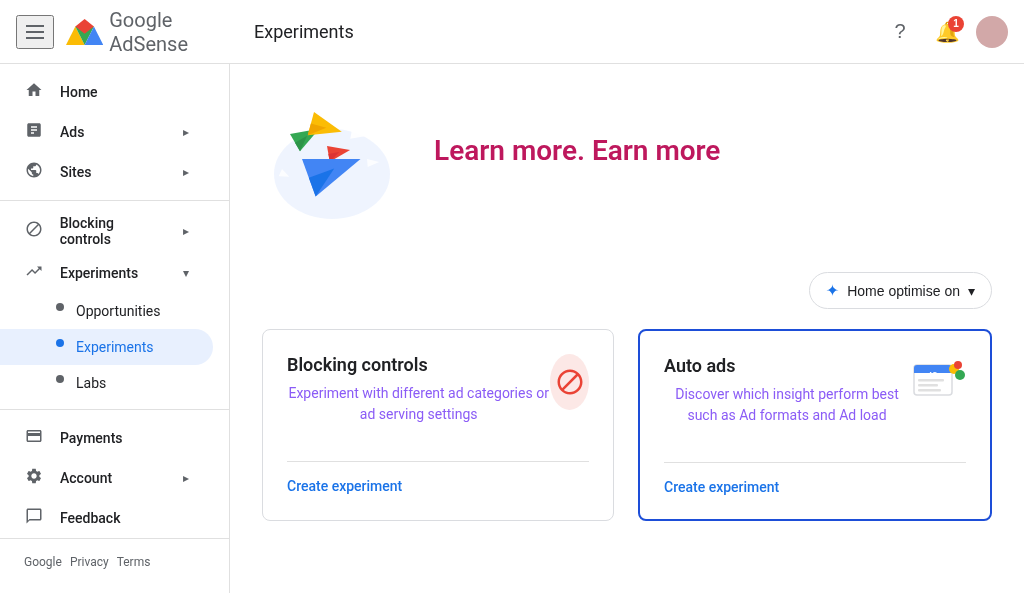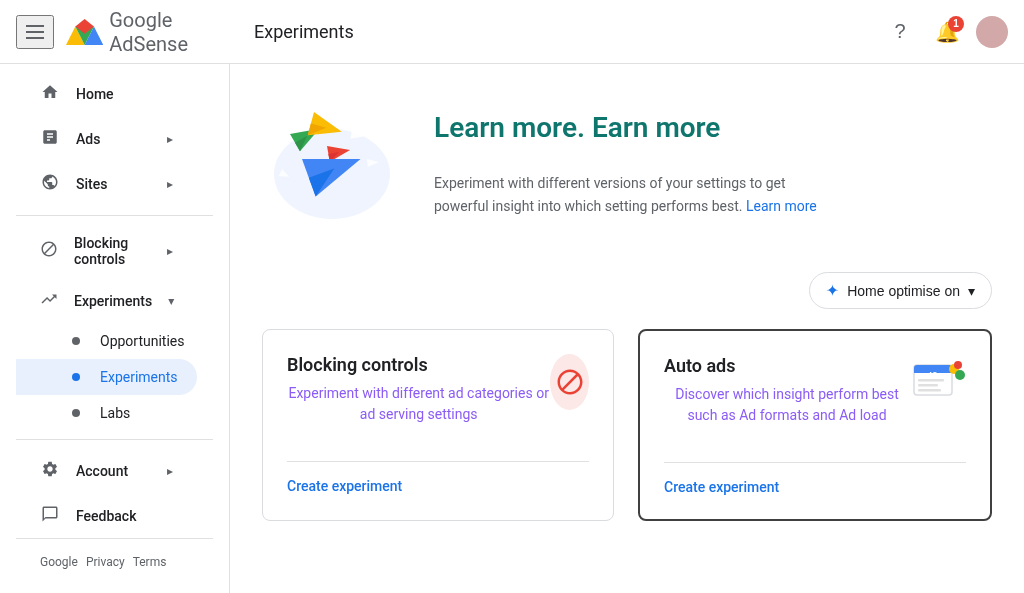--- a/index.html
+++ b/index.html
@@ -29,74 +29,74 @@
       display: flex; align-items: center; justify-content: center; font-weight: 600;
     }
     .avatar { width: 32px; height: 32px; border-radius: 50%; background: #d2a8a8; cursor: pointer; overflow: hidden; }
 
     
     .main-layout { display: flex; margin-top: 64px; height: calc(593px - 64px); }
 
     
     .sidebar {
       width: 230px; min-width: 230px; background: #fff; border-right: 1px solid #e0e0e0;
-      padding: 8px 16px; overflow-y: auto; display: flex; flex-direction: column;
+      padding: 8px 0; overflow-y: auto; display: flex; flex-direction: column;
       height: 100%;
     }
     .sidebar-item {
       display: flex; align-items: center; gap: 16px; padding: 12px 24px;
       cursor: pointer; border-radius: 0 24px 24px 0; margin-right: 16px;
       color: #202124; font-size: 14px; font-weight: 500; position: relative;
       min-height: 40px;
     }
     .sidebar-item .icon { font-size: 18px; color: #5f6368; width: 20px; text-align: center; }
     .sidebar-item .chevron { margin-left: auto; font-size: 12px; color: #5f6368; }
 
     .sidebar-sub-item {
-      display: flex; align-items: center; gap: 20px; padding: 10px 24px 10px 56px;
+      display: flex; align-items: flex-start; gap: 12px; padding: 10px 24px 10px 56px;
       cursor: pointer; border-radius: 0 24px 24px 0; margin-right: 16px;
       color: #202124; font-size: 14px;
     }
     .sidebar-sub-item.active { background: #e8f0fe; color: #1a73e8; }
     .sidebar-sub-item .dot {
       width: 8px; height: 8px; border-radius: 50%; background: #5f6368; flex-shrink: 0;
     }
     .sidebar-sub-item.active .dot { background: #1a73e8; }
 
     .sidebar-divider { height: 1px; background: #e0e0e0; margin: 8px 0; }
 
     
     .content { flex: 1; padding: 24px 32px; overflow-y: auto; background: #fff; }
 
     
     .hero {
       display: flex; align-items: center; gap: 32px; margin-bottom: 32px;
       padding: 16px 0;
     }
-    .hero-text h1 { font-size: 28px; font-weight: 600; color: #0f766e; margin-bottom: 28px; }
+    .hero-text h1 { font-size: 28px; font-weight: 600; color: #be185d; margin-bottom: 28px; }
     .hero-text p { font-size: 14px; color: #5f6368; line-height: 1.6; max-width: 400px; }
     .hero-text a { color: #1a73e8; text-decoration: none; }
 
     
     .auto-optimize-row { display: flex; justify-content: flex-end; margin-bottom: 20px; }
     .auto-optimize-btn {
       display: flex; align-items: center; gap: 8px;
       border: 1px solid #dadce0; border-radius: 24px; padding: 8px 16px;
       background: #fff; cursor: pointer; font-size: 14px; color: #202124;
       font-weight: 500;
     }
     .auto-optimize-btn .sparkle { color: #1a73e8; font-size: 16px; }
 
     
     .cards-row { display: flex; gap: 24px; }
     .card {
       flex: 1; border: 1px solid #dadce0; border-radius: 8px; padding: 24px;
       background: #fff; position: relative;
     }
-    .card.highlighted { border: 2px solid #404040; }
+    .card.highlighted { border: 2px solid #1d4ed8; }
     .card-header { display: flex; align-items: flex-start; justify-content: space-between; margin-bottom: 12px; }
     .card-title { font-size: 18px; font-weight: 600; color: #202124; margin-bottom: 8px; }
     .card-desc { font-size: 14px; color: #8b5cf6; line-height: 1.5; margin-bottom: 20px; text-align: center; }
     .card-divider { height: 1px; background: #e0e0e0; margin: 16px 0; }
     .card-link { color: #1a73e8; text-decoration: none; font-size: 14px; font-weight: 500; cursor: pointer; }
 
     
     .blocking-icon {
       width: 56px; height: 56px; border-radius: 50%; background: #fce8e6;
       display: flex; align-items: center; justify-content: center;
@@ -216,20 +216,28 @@
       <span>Experiments</span>
     </div>
 
     <div class="sidebar-sub-item">
       <span class="dot"></span>
       <span>Labs</span>
     </div>
 
     <div class="sidebar-divider"></div>
 
+    <div class="sidebar-item">
+      <span class="icon">
+        <svg width="18" height="18" viewBox="0 0 24 24" fill="#5f6368">
+            <path d="M20 4H4c-1.11 0-1.99.89-1.99 2L2 18c0 1.11.89 2 2 2h16c1.11 0 2-.89 2-2V6c0-1.11-.89-2-2-2zm0 14H4v-6h16v6zm0-10H4V6h16v2z"></path>
+          </svg>
+      </span>
+      <span>Payments</span>
+    </div>
 
     <div class="sidebar-item">
       <span class="icon">
         <svg width="18" height="18" viewBox="0 0 24 24" fill="#5f6368">
             <path d="M19.14,12.94c0.04-0.3,0.06-0.61,0.06-0.94c0-0.32-0.02-0.64-0.07-0.94l2.03-1.58c0.18-0.14,0.23-0.41,0.12-0.61 l-1.92-3.32c-0.12-0.22-0.37-0.29-0.59-0.22l-2.39,0.96c-0.5-0.38-1.03-0.7-1.62-0.94L14.4,2.81c-0.04-0.24-0.24-0.41-0.48-0.41 h-3.84c-0.24,0-0.43,0.17-0.47,0.41L9.25,5.35C8.66,5.59,8.12,5.92,7.63,6.29L5.24,5.33c-0.22-0.08-0.47,0-0.59,0.22L2.74,8.87 C2.62,9.08,2.66,9.34,2.86,9.48l2.03,1.58C4.84,11.36,4.8,11.69,4.8,12s0.02,0.64,0.07,0.94l-2.03,1.58 c-0.18,0.14-0.23,0.41-0.12,0.61l1.92,3.32c0.12,0.22,0.37,0.29,0.59,0.22l2.39-0.96c0.5,0.38,1.03,0.7,1.62,0.94l0.36,2.54 c0.05,0.24,0.24,0.41,0.48,0.41h3.84c0.24,0,0.44-0.17,0.47-0.41l0.36-2.54c0.59-0.24,1.13-0.56,1.62-0.94l2.39,0.96 c0.22,0.08,0.47,0,0.59-0.22l1.92-3.32c0.12-0.22,0.07-0.47-0.12-0.61L19.14,12.94z M12,15.6c-1.98,0-3.6-1.62-3.6-3.6 s1.62-3.6,3.6-3.6s3.6,1.62,3.6,3.6S13.98,15.6,12,15.6z"></path>
           </svg>
       </span>
       <span>Account</span>
       <span class="chevron">▸</span>
     </div>
@@ -285,24 +293,20 @@
           <g transform="translate(105,55) rotate(-5)">
             <polygon points="0,0 12,4 0,8" fill="white" opacity="0.8"></polygon>
           </g>
           <g transform="translate(20,65) rotate(25)">
             <polygon points="0,0 10,4 0,8" fill="white" opacity="0.8"></polygon>
           </g>
         </svg>
       </div>
       <div class="hero-text">
         <h1>Learn more. Earn more</h1>
-        <p>
-          <span>Experiment with different versions of your settings to get powerful insight into which setting performs best.</span>
-          <a href="#">Learn more</a>
-        </p>
       </div>
     </div>
 
     <div class="auto-optimize-row">
       <button class="auto-optimize-btn">
         <span class="sparkle">✦</span>
         <span>Home optimise on</span>
         <span>▾</span>
       </button>
     </div>

